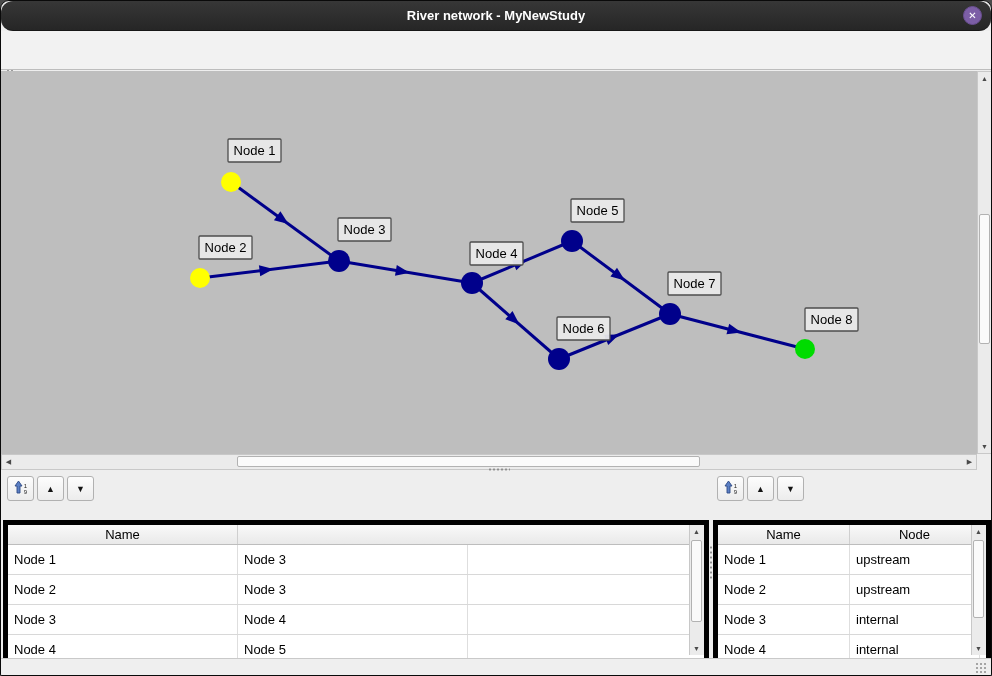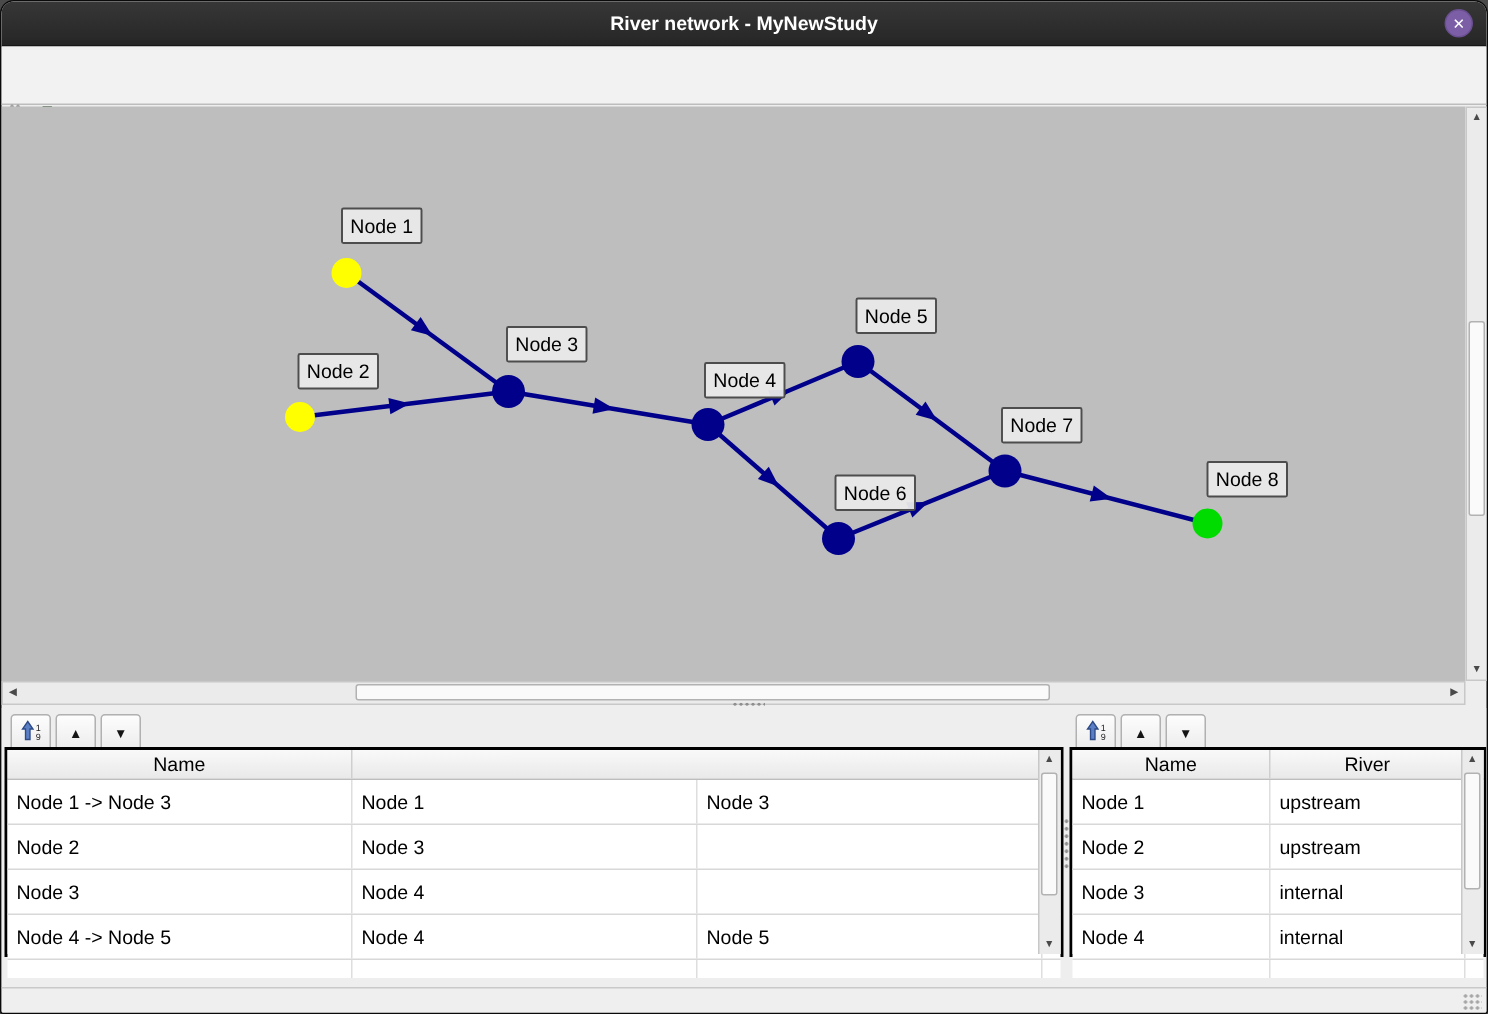--- a/index.html
+++ b/index.html
@@ -3,21 +3,21 @@
 <meta charset="utf-8">
 <style>
   html,body{margin:0;padding:0;background:#4a4a4a;}
   *{box-sizing:border-box;}
   .window{position:relative;width:992px;height:676px;border:1px solid #0a0a0a;
     border-radius:9px 9px 2px 2px;overflow:hidden;background:#eee;
     font-family:"Liberation Sans",sans-serif;color:#000;}
   
   .titlebar{position:absolute;top:0;left:0;width:100%;height:30px;
     background:linear-gradient(#373737,#262626);border-bottom:1px solid #171717;
-    display:flex;align-items:center;justify-content:center;}
+    display:flex;align-items:center;justify-content:center;border-radius:12px;}
   .title-text{color:#fff;font-size:13px;font-weight:bold;}
   .close-btn{position:absolute;right:9px;top:5px;width:19px;height:19px;border-radius:50%;
     background:#7c5ea6;border:1px solid #6a4f91;color:#fff;font-size:10px;
     display:flex;align-items:center;justify-content:center;cursor:default;}
   
   .toolbar{position:absolute;top:30px;left:0;width:100%;height:39px;background:#f2f2f2;
     border-bottom:1px solid #bdbdbd;}
   .grip-v{position:absolute;left:5px;top:38px;width:8px;height:22px;
     background-image:radial-gradient(circle,#9a9a9a 1px,transparent 1.3px);
     background-size:4px 4px;}
@@ -36,21 +36,21 @@
     background-image:radial-gradient(circle,#8f8f8f 1px,transparent 1.2px);
     background-size:4px 3px;}
   
   .bottom{position:absolute;top:471px;left:0;width:100%;height:186px;background:#eeeeee;}
   .mini-btn{position:absolute;top:4px;width:27px;height:25px;border:1px solid #b1b1b1;
     border-radius:3px;background:linear-gradient(#fdfdfd,#ececec);
     display:flex;align-items:center;justify-content:center;font-size:9px;color:#141414;}
   .sort-digits{font-size:6px;color:#222;line-height:6px;display:flex;flex-direction:column;
     margin-left:1px;}
   
-  .table{position:absolute;top:26px;height:140px;background:#fff;border:2px solid #000000;}
+  .table{position:absolute;top:48px;height:140px;background:#fff;border:5px solid #000000;}
   .thead{display:flex;height:20px;background:linear-gradient(#f9f9f9,#e9e9e9);
     border-bottom:1px solid #bdbdbd;}
   .th{border-right:1px solid #cfcfcf;font-size:13px;line-height:20px;text-align:center;
     overflow:hidden;white-space:nowrap;}
   .trow{display:flex;height:30px;border-bottom:1px solid #d8d8d8;background:#fff;}
   .td{border-right:1px solid #dedede;font-size:13px;line-height:29px;padding-left:6px;
     overflow:hidden;white-space:nowrap;}
   .trow-partial{display:flex;height:12px;background:#fff;}
   .tsb{position:absolute;top:0;right:0;width:15px;height:100%;background:#ebebeb;
     border-left:1px solid #c8c8c8;}
@@ -197,34 +197,32 @@
     <div class="mini-btn" style="left:776px;">
       <span>▼</span>
     </div>
 
     <div class="table" id="branches-table" style="left:2px;width:706px;">
       <div class="thead" id="branches-thead">
           <div class="th" style="width: 230px;">Name</div>
         </div>
       <div id="branches-tbody">
           <div class="trow">
-            <div class="td" style="width: 230px;">Node 1 -&gt; Node 3</div>
             <div class="td" style="width: 230px;">Node 1</div>
             <div class="td" style="width: 230px;">Node 3</div>
           </div>
           <div class="trow">
             <div class="td" style="width: 230px;">Node 2</div>
             <div class="td" style="width: 230px;">Node 3</div>
           </div>
           <div class="trow">
             <div class="td" style="width: 230px;">Node 3</div>
             <div class="td" style="width: 230px;">Node 4</div>
           </div>
           <div class="trow">
-            <div class="td" style="width: 230px;">Node 4 -&gt; Node 5</div>
             <div class="td" style="width: 230px;">Node 4</div>
             <div class="td" style="width: 230px;">Node 5</div>
           </div>
           <div class="trow-partial">
             <div class="td" style="width: 230px; height: 12px;"></div>
             <div class="td" style="width: 230px; height: 12px;"></div>
             <div class="td" style="width: 230px; height: 12px;"></div>
           </div>
         </div>
       <div class="tsb">
@@ -232,21 +230,21 @@
         <div class="sb-thumb" style="left:1px;width:11px;top:15px;height:82px;"></div>
         <div class="sb-arrow" style="bottom:0;left:0;">▼</div>
       </div>
     </div>
 
     <div class="vsplit-dots"></div>
 
     <div class="table" id="nodes-table" style="left:712px;width:278px;">
       <div class="thead" id="nodes-thead">
           <div class="th" style="width: 132px;">Name</div>
-          <div class="th" style="width: 130px;">River</div>
+          <div class="th" style="width: 130px;">Node</div>
         </div>
       <div id="nodes-tbody">
           <div class="trow">
             <div class="td" style="width: 132px;">Node 1</div>
             <div class="td" style="width: 130px;">upstream</div>
           </div>
           <div class="trow">
             <div class="td" style="width: 132px;">Node 2</div>
             <div class="td" style="width: 130px;">upstream</div>
           </div>

